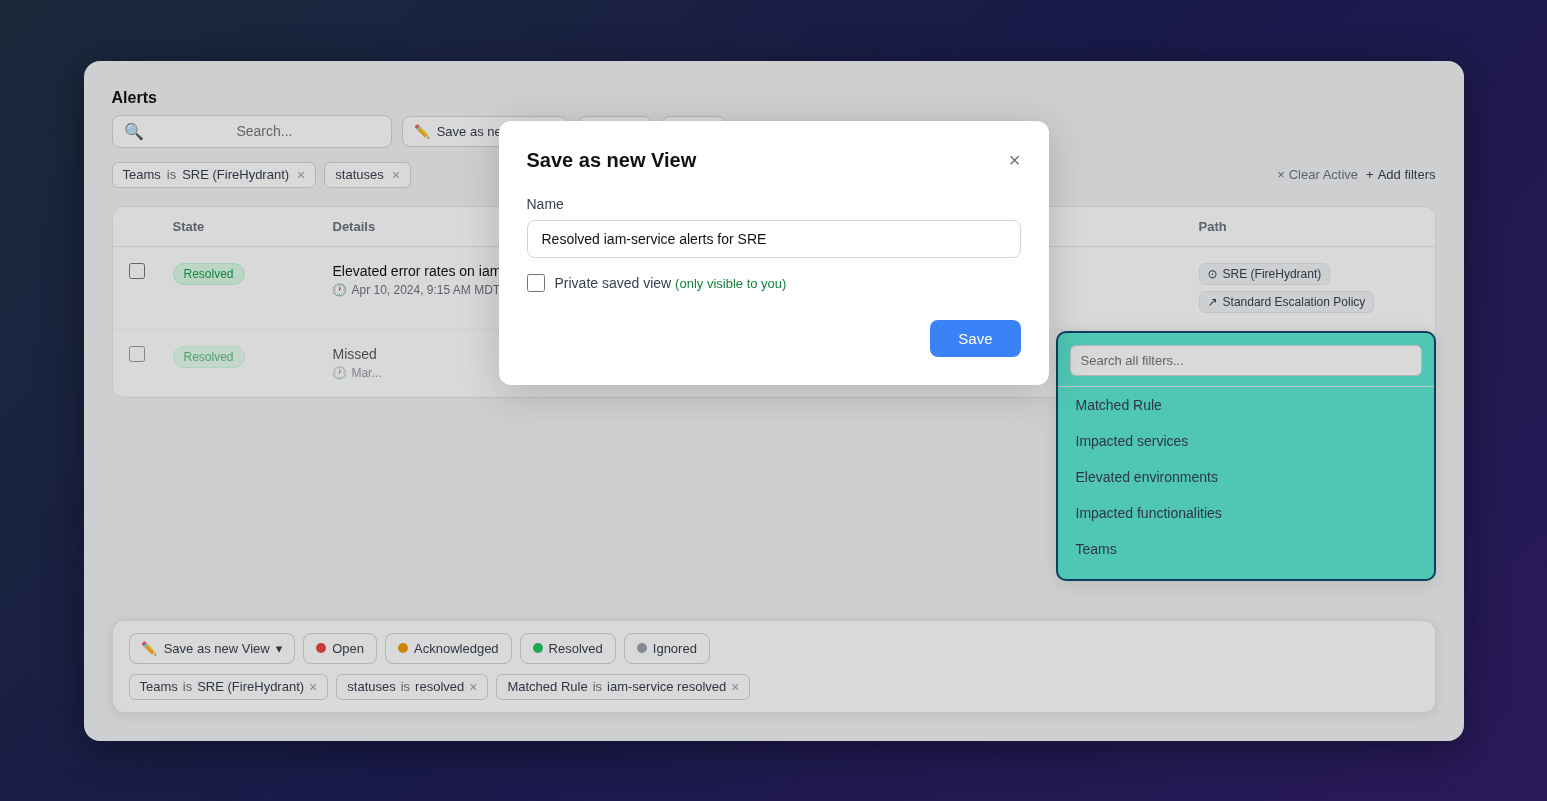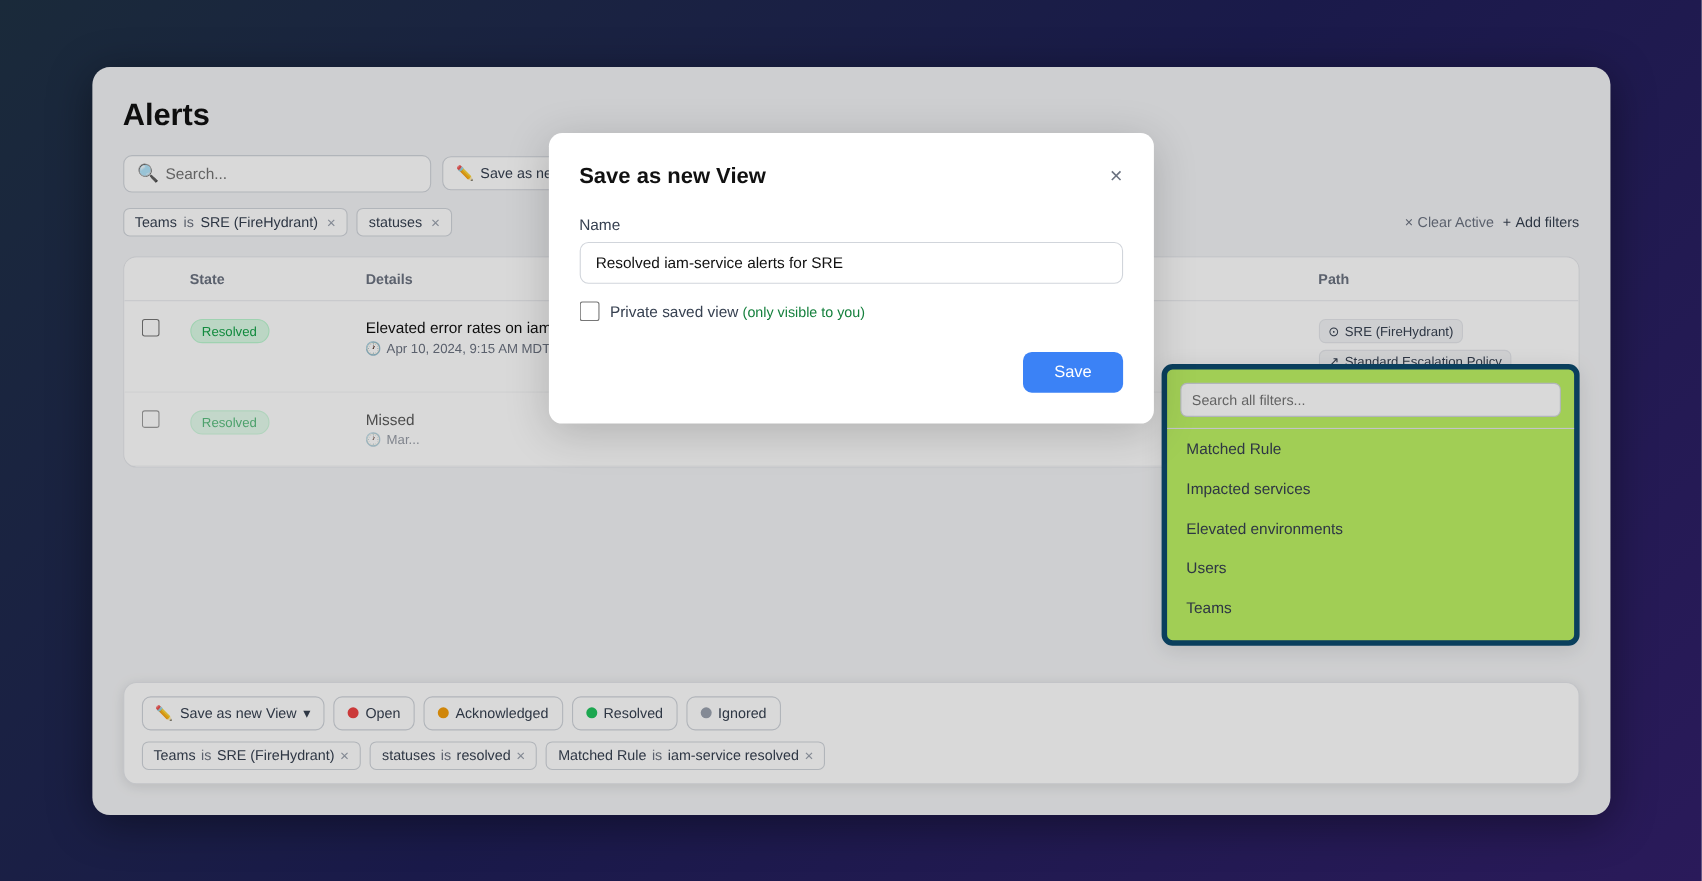--- a/index.html
+++ b/index.html
@@ -16,24 +16,24 @@
       background: #f3f4f6;
       border-radius: 16px;
       width: 1380px;
       min-height: 680px;
       padding: 28px;
       position: relative;
       box-shadow: 0 8px 40px rgba(0,0,0,0.4);
     }
 
     .page-title {
-      font-size: 28px;
+      font-size: 16px;
       font-weight: 600;
       color: #111;
-      margin-bottom: 20px;
+      margin-bottom: 8px;
     }
 
     .toolbar {
       display: flex;
       align-items: center;
       gap: 10px;
       margin-bottom: 14px;
     }
 
     .search-box {
@@ -45,20 +45,21 @@
       padding: 6px 12px;
       width: 280px;
     }
     .search-box input {
       border: none;
       outline: none;
       font-size: 14px;
       color: #374151;
       background: transparent;
       width: 100%;
+      text-align: center;
     }
 
     .btn-save-view {
       display: flex;
       align-items: center;
       gap: 6px;
       background: #fff;
       border: 1px solid #d1d5db;
       border-radius: 8px;
       padding: 7px 12px;
@@ -219,22 +220,22 @@
       font-size: 12px;
       color: #374151;
       width: fit-content;
     }
 
     
     .filter-dropdown {
       position: absolute;
       right: 28px;
       top: 270px;
-      background: #bef264;
-      border: 5px solid #0c4a6e;
+      background: #5eead4;
+      border: 2px solid #0c4a6e;
       border-radius: 10px;
       width: 380px;
       box-shadow: 0 4px 20px rgba(0,0,0,0.1);
       z-index: 10;
       padding: 12px 0;
     }
 
     .filter-search {
       padding: 0 12px 10px;
       border-bottom: 1px solid #e5e7eb;
@@ -512,21 +513,21 @@
     </div>
   </div>
 
   <div class="filter-dropdown">
     <div class="filter-search">
       <input type="text" placeholder="Search all filters..." style="">
     </div>
     <div class="filter-option">Matched Rule</div>
     <div class="filter-option">Impacted services</div>
     <div class="filter-option">Elevated environments</div>
-    <div class="filter-option">Users</div>
+    <div class="filter-option">Impacted functionalities</div>
     <div class="filter-option">Teams</div>
   </div>
 
   <div class="bottom-bar">
     <div class="bottom-bar-top">
       <button class="btn-save-view">
         <span>✏️</span>
         <span>Save as new View</span>
         <span>▾</span>
       </button>

